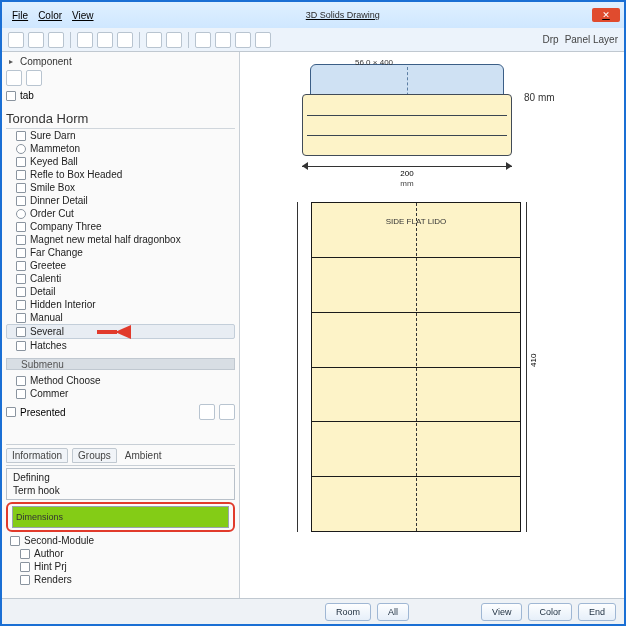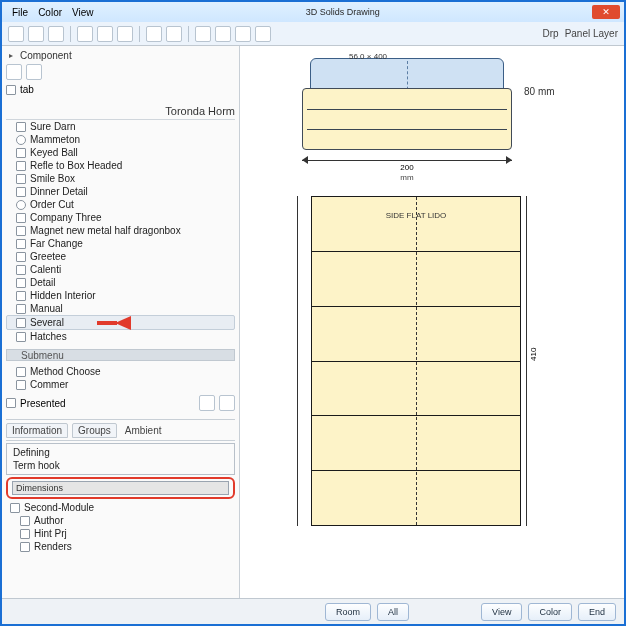--- a/index.html
+++ b/index.html
@@ -1,62 +1,62 @@
 <!DOCTYPE html>
 <html><head>
 <meta charset="utf-8">
 <style>
 * { box-sizing: border-box; margin: 0; padding: 0; font-family: Tahoma, Arial, sans-serif; font-size: 10px; }
 body { width: 626px; height: 626px; background: #fff; overflow: hidden; }
 .window { width: 626px; height: 626px; border: 2px solid #1a6fd4; display: flex; flex-direction: column; background: #f0f0f0; }
-.titlebar { height: 20px; background: linear-gradient(#dff0ff,#cfe7ff); display: flex; align-items: center; padding: 0 4px; }
+.titlebar { height: 26px; background: linear-gradient(#dff0ff,#cfe7ff); display: flex; align-items: center; padding: 0 4px; text-decoration: underline; }
 .titlebar .menu { display: flex; gap: 10px; margin-left: 6px; }
 .titlebar .title { flex: 1; text-align: center; color: #2a2a2a; font-size: 9px; }
 .titlebar .close { width: 28px; height: 14px; background: #e04b2e; color: #fff; display: flex; align-items: center; justify-content: center; border-radius: 2px; font-size: 9px; }
 .toolbar { height: 24px; background: #ecf3fb; border-bottom: 1px solid #c0c8d0; display: flex; align-items: center; padding: 0 6px; gap: 4px; }
 .tb-btn { width: 16px; height: 16px; border: 1px solid #b8c4d0; background: #fff; border-radius: 2px; }
 .tb-sep { width: 1px; height: 16px; background: #b8c4d0; margin: 0 2px; }
 .tb-right { margin-left: auto; display: flex; gap: 6px; font-size: 9px; color: #444; align-items: center; }
 .body { flex: 1; display: flex; min-height: 0; }
 .side { width: 238px; background: #fafafa; border-right: 1px solid #c8cfd6; display: flex; flex-direction: column; padding: 4px 4px 0 4px; min-height: 0; }
 .side-top { display: flex; align-items: center; gap: 4px; margin-bottom: 3px; }
 .chev { width: 10px; height: 10px; display: inline-flex; align-items: center; justify-content: center; color: #555; font-size: 8px; }
 .side-top .lbl { font-size: 10px; color: #333; }
 .side-ctl { display: flex; gap: 4px; margin-bottom: 4px; }
 .sbtn { width: 16px; height: 16px; border: 1px solid #b8c4d0; background: #fff; border-radius: 2px; }
 .side-row { display: flex; align-items: center; gap: 4px; margin-bottom: 4px; }
 .dropdown { height: 16px; border: 1px solid #aab4c0; background: #fff; padding: 0 14px 0 4px; position: relative; font-size: 9px; color: #444; display: flex; align-items: center; }
 .dropdown::after { content: "▾"; position: absolute; right: 2px; font-size: 8px; color: #666; }
-.cat { font-size: 11px; color: #333; border-bottom: 1px solid #d0d6dc; padding: 2px 0; margin-top: 4px; text-align: right; }
+.cat { font-size: 13px; color: #333; border-bottom: 1px solid #d0d6dc; padding: 2px 0; margin-top: 4px; }
 .tree { flex: none; }
 .item { display: flex; align-items: center; gap: 4px; padding: 1px 0 1px 10px; color: #222; font-size: 9px; position: relative; }
 .item.hl { background: #e8edf3; border: 1px solid #c3ced9; border-radius: 2px; padding-left: 9px; }
 .ic { width: 10px; height: 10px; border: 1px solid #8a949f; background: #fff; border-radius: 1px; flex-shrink: 0; }
 .ic.circ { border-radius: 50%; }
 .ic.page { border-color: #8a949f; }
 .arrow { position: absolute; left: 90px; top: 0; }
 .arrow svg { display: block; }
 .sub { margin-top: 6px; }
 .sub .bar { height: 12px; background: #d8dee4; border: 1px solid #c0c8d0; margin: 0 0 4px 0; padding-left: 14px; display: flex; align-items: center; font-size: 10px; color: #555; }
-.tabsrow { display: flex; align-items: center; gap: 4px; border-top: 1px solid #c8cfd6; padding-top: 3px; margin-top: 4px; font-size: 9px; color: #444; }
+.tabsrow { display: flex; align-items: center; gap: 4px; border-top: 1px solid #c8cfd6; padding-top: 3px; margin-top: 20px; font-size: 9px; color: #444; }
 .tabsrow .t { padding: 1px 5px; border: 1px solid #c0c8d0; background: #f1f4f8; border-radius: 2px 2px 0 0; }
 .panel2 { flex: 1; border-top: 1px solid #c8cfd6; margin-top: 2px; min-height: 0; overflow: hidden; }
 .boxed { border: 1px solid #b8c0c9; padding: 2px; margin: 2px 0; }
 .boxed.red { border: 2px solid #e13a2b; border-radius: 6px; padding: 2px 4px; }
-.input { height: 14px; border: 1px solid #9aa4b0; background: #e5e5e5; padding: 0 3px; font-size: 9px; display: flex; align-items: center; color: #333; }
+.input { height: 22px; border: 1px solid #9aa4b0; background: #84cc16; padding: 0 3px; font-size: 9px; display: flex; align-items: center; color: #333; }
 .canvas { flex: 1; background: #fff; position: relative; }
 .canvas .wrap { position: absolute; inset: 6px; }
 .box3d { position: absolute; left: 56px; top: 6px; width: 210px; height: 96px; }
 .box3d .back { position: absolute; left: 8px; top: 0; width: 194px; height: 84px; background: #cfe1f3; border: 1px solid #3b5e86; border-radius: 6px 6px 0 0; }
 .box3d .back::before { content: ""; position: absolute; left: 50%; top: 2px; height: 80px; border-left: 1px dashed #5c7ea4; }
 .box3d .front { position: absolute; left: 0; top: 30px; width: 210px; height: 62px; background: #fdf3c8; border: 1px solid #414b58; border-radius: 4px; }
 .box3d .front::before, .box3d .front::after { content: ""; position: absolute; left: 4px; right: 4px; border-top: 1px solid #3a4552; }
 .box3d .front::before { top: 33%; }
 .box3d .front::after { top: 66%; }
-.dim-top { position: absolute; left: 90px; top: 0; font-size: 8px; color: #333; padding-left: 13px; }
+.dim-top { position: absolute; left: 96px; top: 0; font-size: 8px; color: #333; padding-left: 13px; }
 .dim-side { position: absolute; left: 278px; top: 34px; font-size: 10px; color: #333; }
 .hbracket { position: absolute; left: 56px; top: 108px; width: 210px; height: 16px; border-top: 1px solid #333; }
 .hbracket::before, .hbracket::after { content: ""; position: absolute; top: -5px; width: 0; height: 0; border-top: 4px solid transparent; border-bottom: 4px solid transparent; }
 .hbracket::before { left: 0; border-right: 6px solid #333; }
 .hbracket::after { right: 0; border-left: 6px solid #333; }
 .hbracket .lbl { position: absolute; left: 50%; transform: translateX(-50%); top: 2px; font-size: 8px; }
 .hbracket .lbl2 { position: absolute; left: 50%; transform: translateX(-50%); top: 12px; font-size: 8px; color: #444; }
 .sheet { position: absolute; left: 65px; top: 144px; width: 210px; height: 330px; background: #fdf3c8; border: 1px solid #1a1a1a; }
 .sheet .cv { position: absolute; left: 50%; top: 0; bottom: 0; border-left: 1px dashed #333; }
 .sheet .row { position: absolute; left: 0; right: 0; border-top: 1px solid #1a1a1a; }

